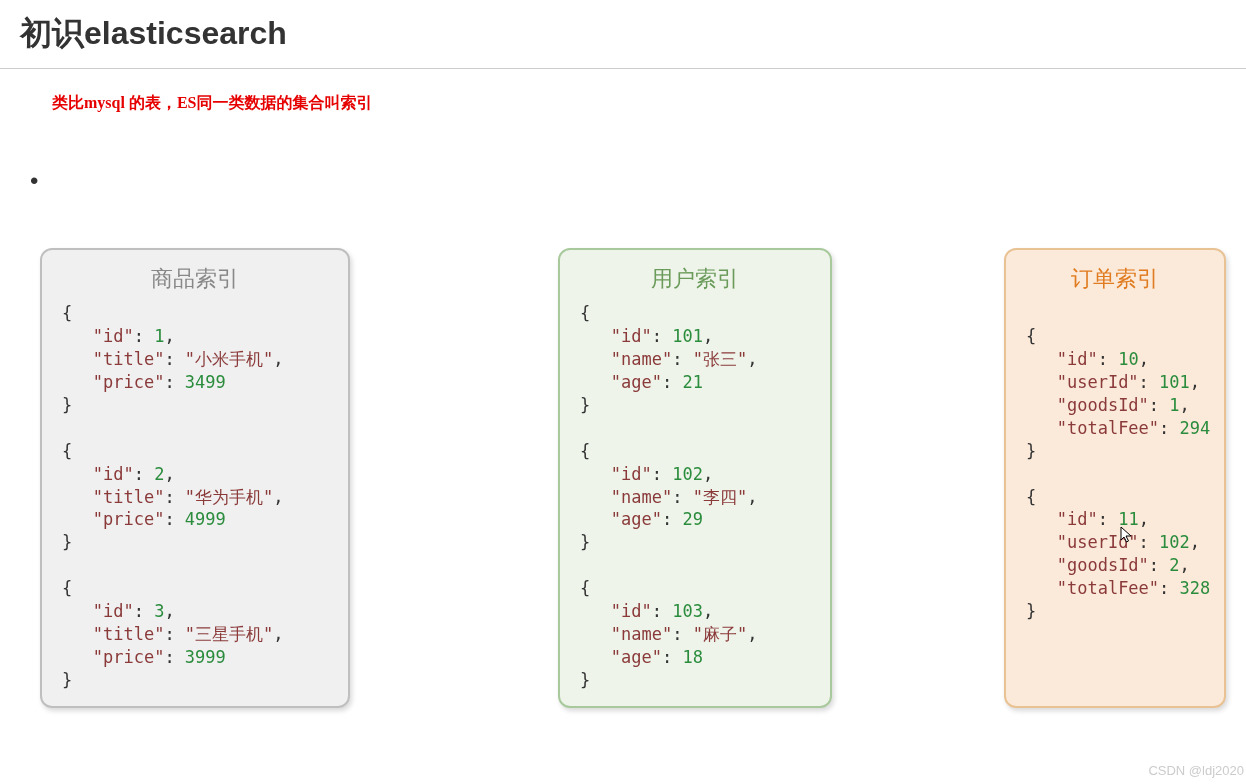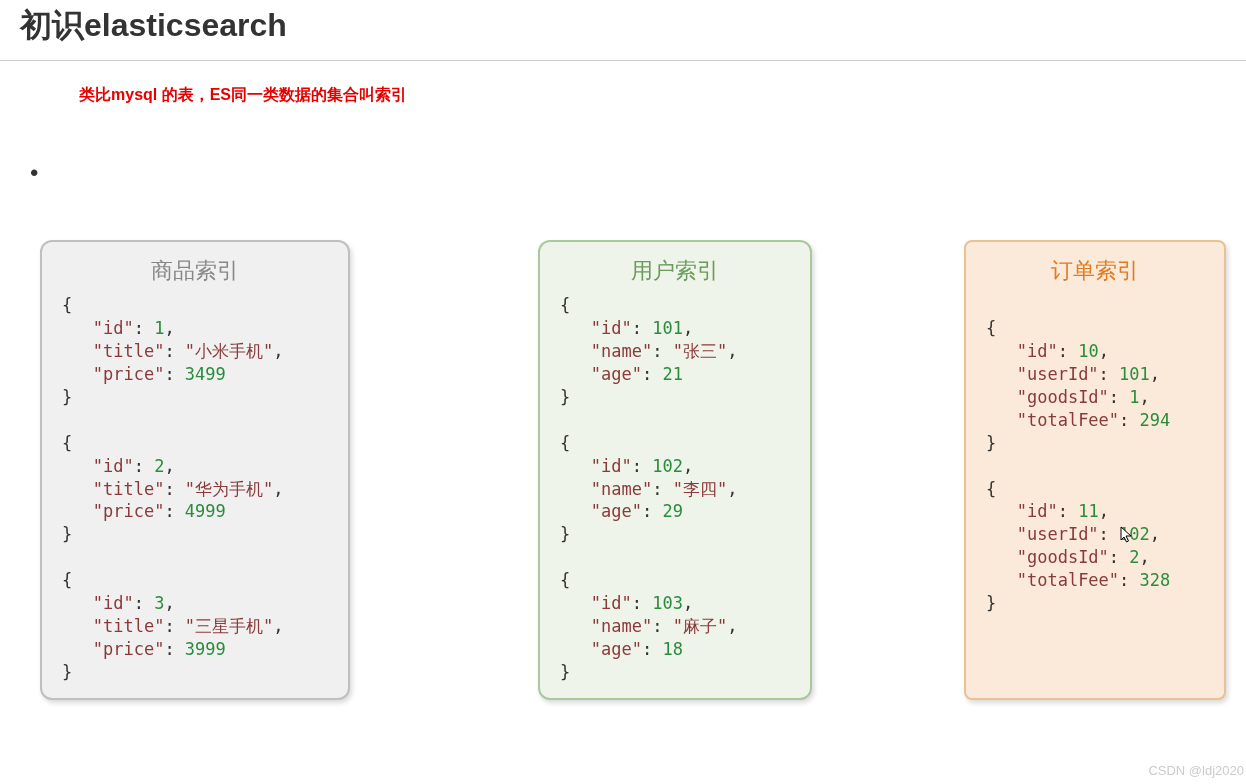--- a/index.html
+++ b/index.html
@@ -9,21 +9,21 @@
     }
     body {
       width: 1246px;
       height: 784px;
       background: #fff;
       font-family: "Microsoft YaHei", "SimHei", sans-serif;
       position: relative;
       overflow: hidden;
     }
     .header {
-      padding: 4px 20px 8px;
+      padding: 12px 20px 8px;
     }
     .main-title {
       font-size: 32px;
       font-weight: bold;
       color: #333;
     }
     .divider {
       border: none;
       border-top: 1px solid #ccc;
       margin: 4px 0 0 0;
@@ -35,21 +35,22 @@
     }
     .sub-title {
       font-size: 26px;
       font-weight: bold;
       color: #333;
     }
     .note {
       font-size: 16px;
       font-weight: bold;
       color: #e60000;
-      margin-left: 59px;
+      margin-left: 32px;
+      font-family: Liberation Serif, serif;
     }
     .bullet {
       padding: 55px 20px 0 30px;
       font-size: 20px;
       color: #333;
       display: flex;
       align-items: center;
     }
     .bullet-dot {
       font-size: 24px;
@@ -76,23 +77,22 @@
     }
     .card-green {
       background: #eef4ea;
       border-color: #a8c99c;
       width: 274px;
       margin-left: 140px;
     }
     .card-orange {
       background: #fbeada;
       border-color: #e9c294;
-      width: 262px;
+      width: 222px;
       margin-left: 104px;
-      border-radius: 8px;
     }
     .card-title {
       text-align: center;
       font-size: 22px;
       margin-bottom: 8px;
     }
     .card-gray .card-title { color: #888; }
     .card-green .card-title { color: #6b9b5a; }
     .card-orange .card-title { color: #e07b1f; }
     .code-block {

